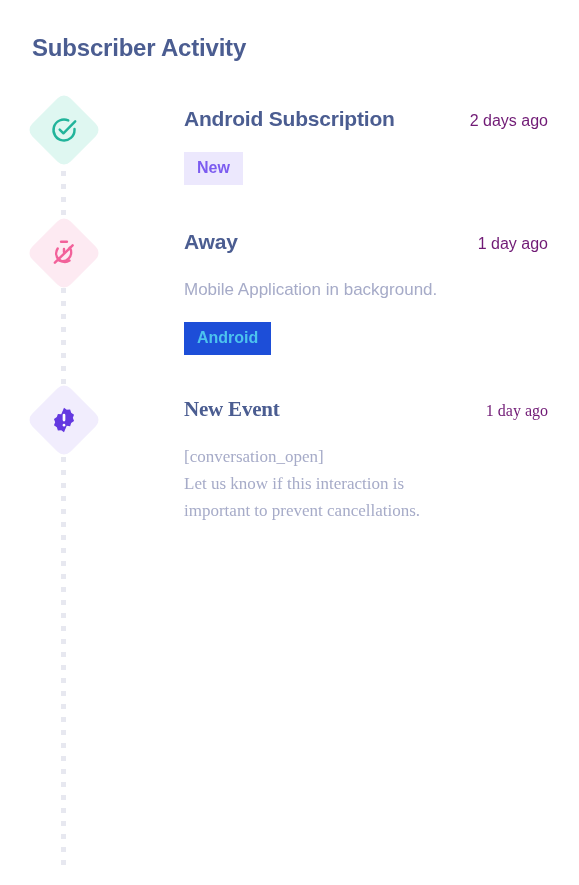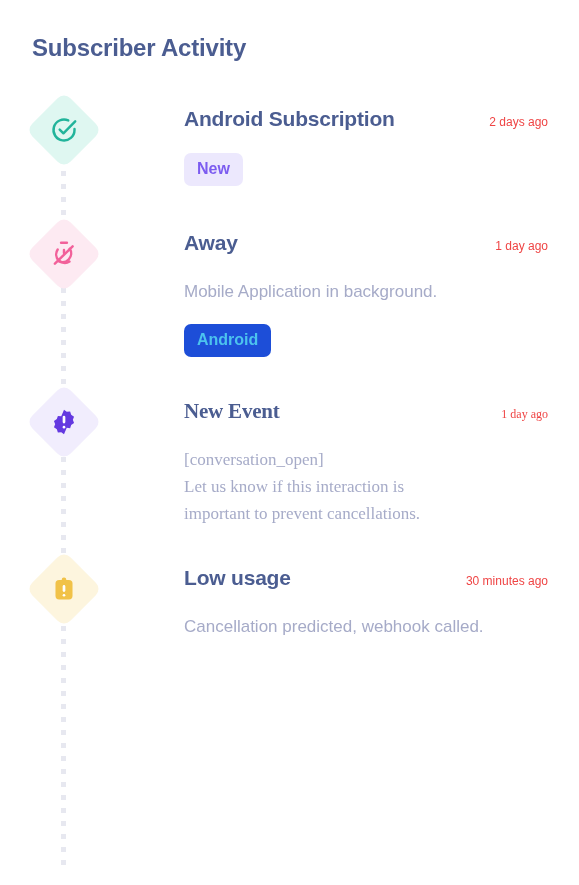--- a/index.html
+++ b/index.html
@@ -113,23 +113,23 @@
   .item-title {
     font-size: 21px;
     font-weight: bold;
     color: #4b5d91;
     letter-spacing: -0.2px;
     line-height: 28px;
     white-space: nowrap;
   }
 
   .item-time {
-    font-size: 12px;
+    font-size: 16px;
     font-weight: normal;
-    color: #ef4444;
+    color: #701a75;
     line-height: 24px;
     white-space: nowrap;
     padding-left: 12px;
   }
 
   .item-desc {
     margin-top: 20px;
     font-size: 17px;
     color: #a6abc8;
     line-height: 27px;
@@ -141,21 +141,21 @@
     display: flex;
     gap: 8px;
   }
 
   .tag {
     display: inline-block;
     font-size: 16px;
     font-weight: bold;
     line-height: 18px;
     padding: 7px 13px 8px 13px;
-    border-radius: 7px;
+    border-radius: 0;
     white-space: nowrap;
   }
 
   
   .row-0 { margin-top: 0px; }
   .row-1 { margin-top: 30px; }
   .row-2 { margin-top: 27px; font-family: Liberation Serif, serif; }
   .row-3 { margin-top: 24px; }
 </style>
 </head>
@@ -223,33 +223,15 @@
         <div class="item-headline">
           <span class="item-title">New Event</span>
           <span class="item-time">1 day ago</span>
         </div>
         <div class="item-desc">[conversation_open]
 Let us know if this interaction is
 important to prevent cancellations.</div>
       </div>
     </div>
 
-    <div class="timeline-item row-3">
-      <div class="item-marker">
-        <div class="diamond" style="background: rgb(253, 245, 222);"></div>
-        <svg class="marker-icon" viewBox="0 0 24 24">
-          <rect x="10.1" y="2.2" width="3.8" height="3.4" rx="1.7" fill="#f1c248"></rect>
-          <rect x="4.7" y="4.3" width="14.6" height="16.6" rx="3.1" fill="#f1c248"></rect>
-          <rect x="10.85" y="8.6" width="2.3" height="5.9" rx="1.15" fill="#ffffff"></rect>
-          <rect x="10.85" y="16.2" width="2.3" height="2.3" rx="1.15" fill="#ffffff"></rect>
-        </svg>
-      </div>
-      <div class="item-body">
-        <div class="item-headline">
-          <span class="item-title">Low usage</span>
-          <span class="item-time">30 minutes ago</span>
-        </div>
-        <div class="item-desc">Cancellation predicted, webhook called.</div>
-      </div>
-    </div>
 
   </div>
 </div>
 
 </body></html>

